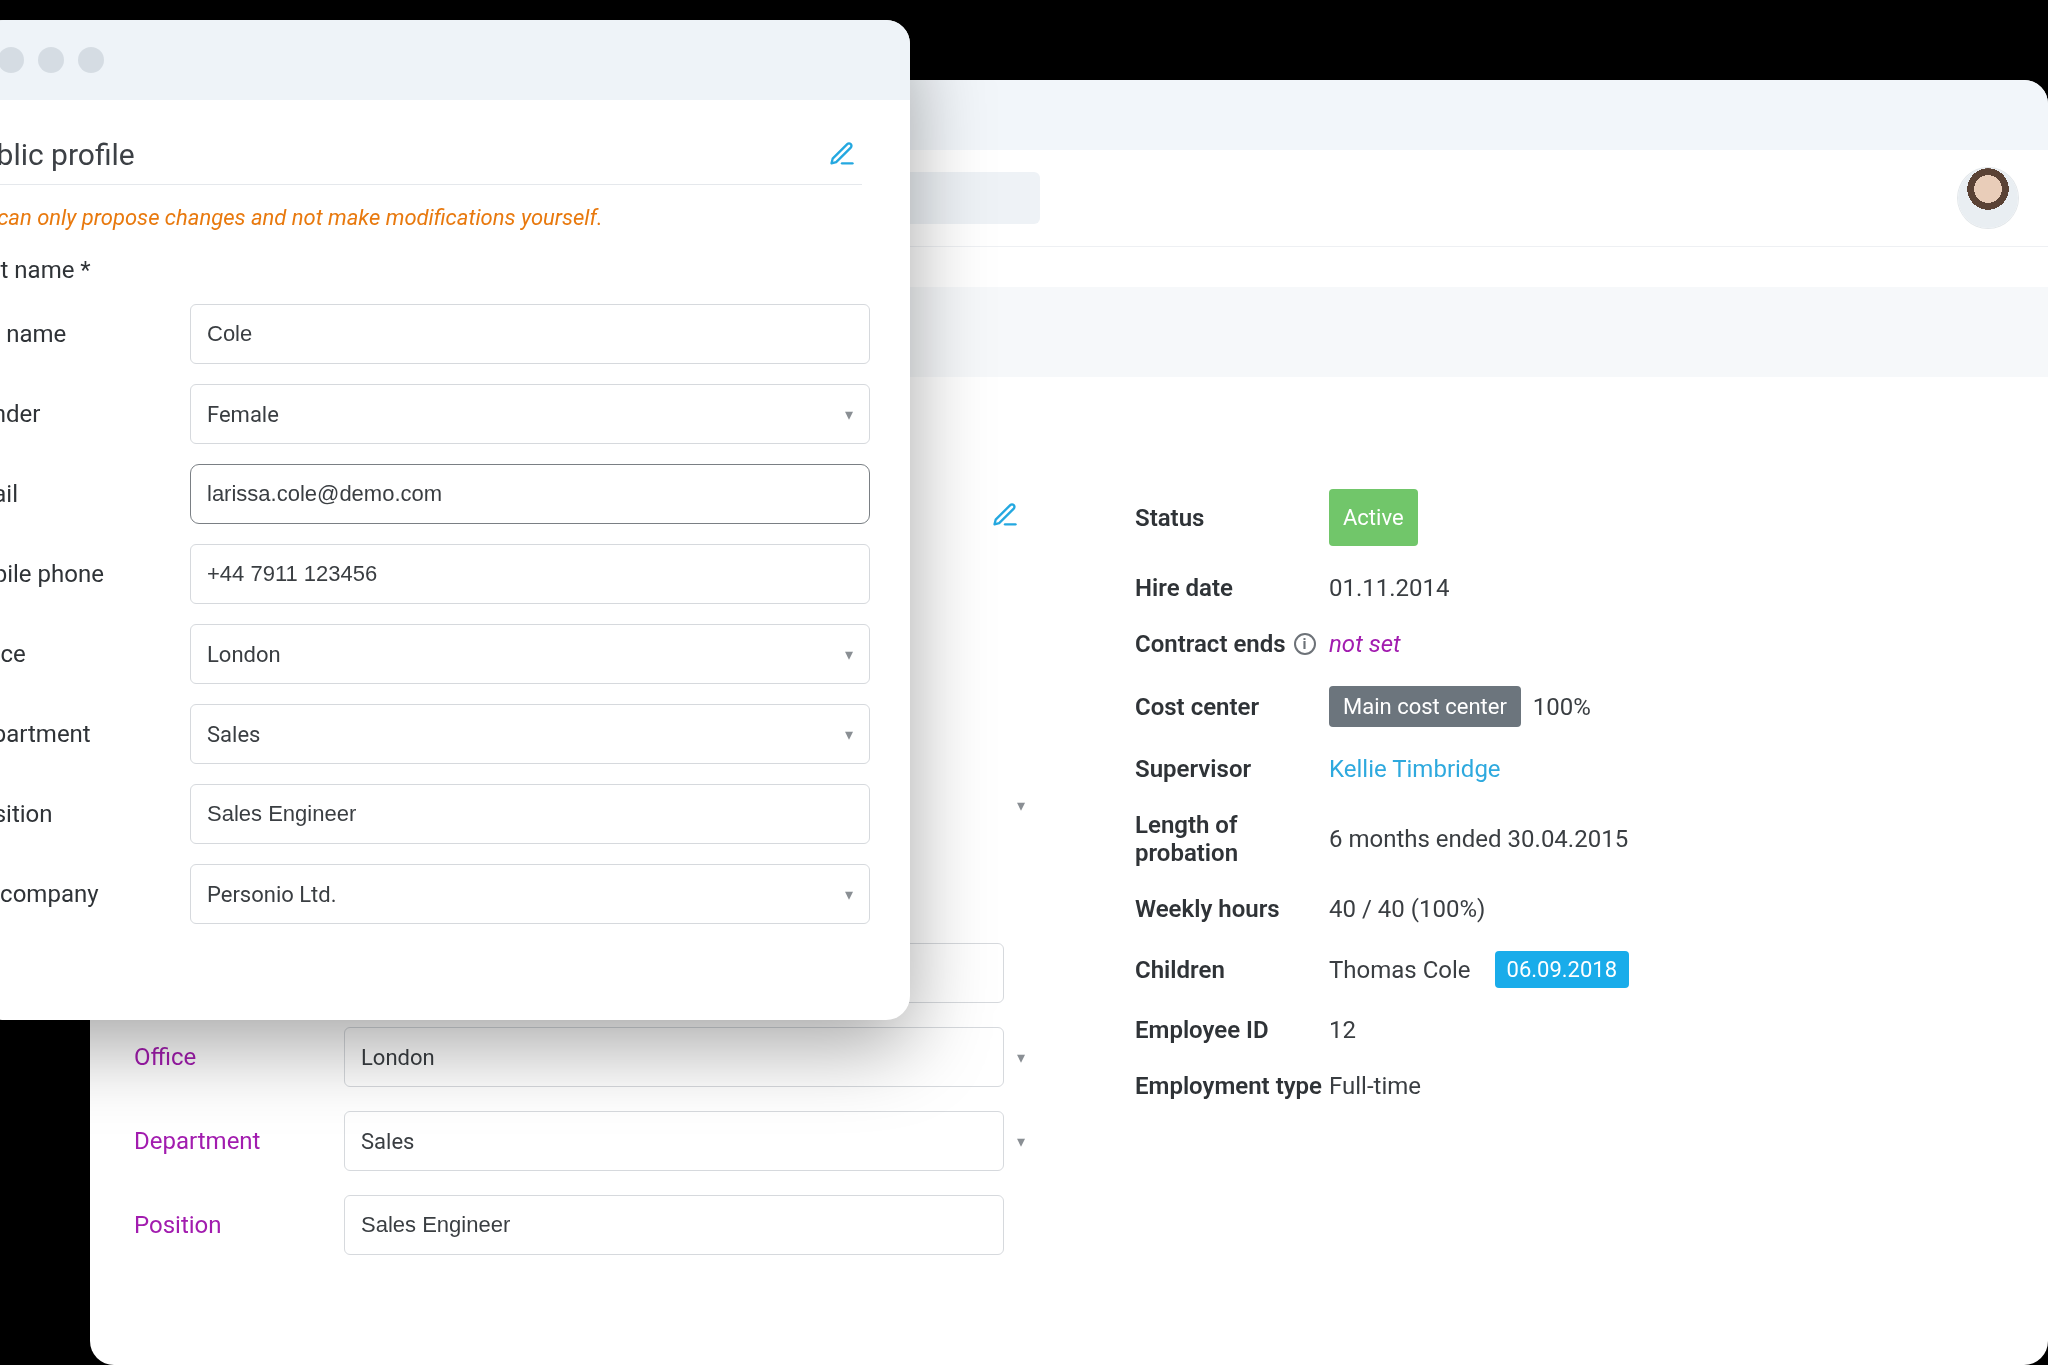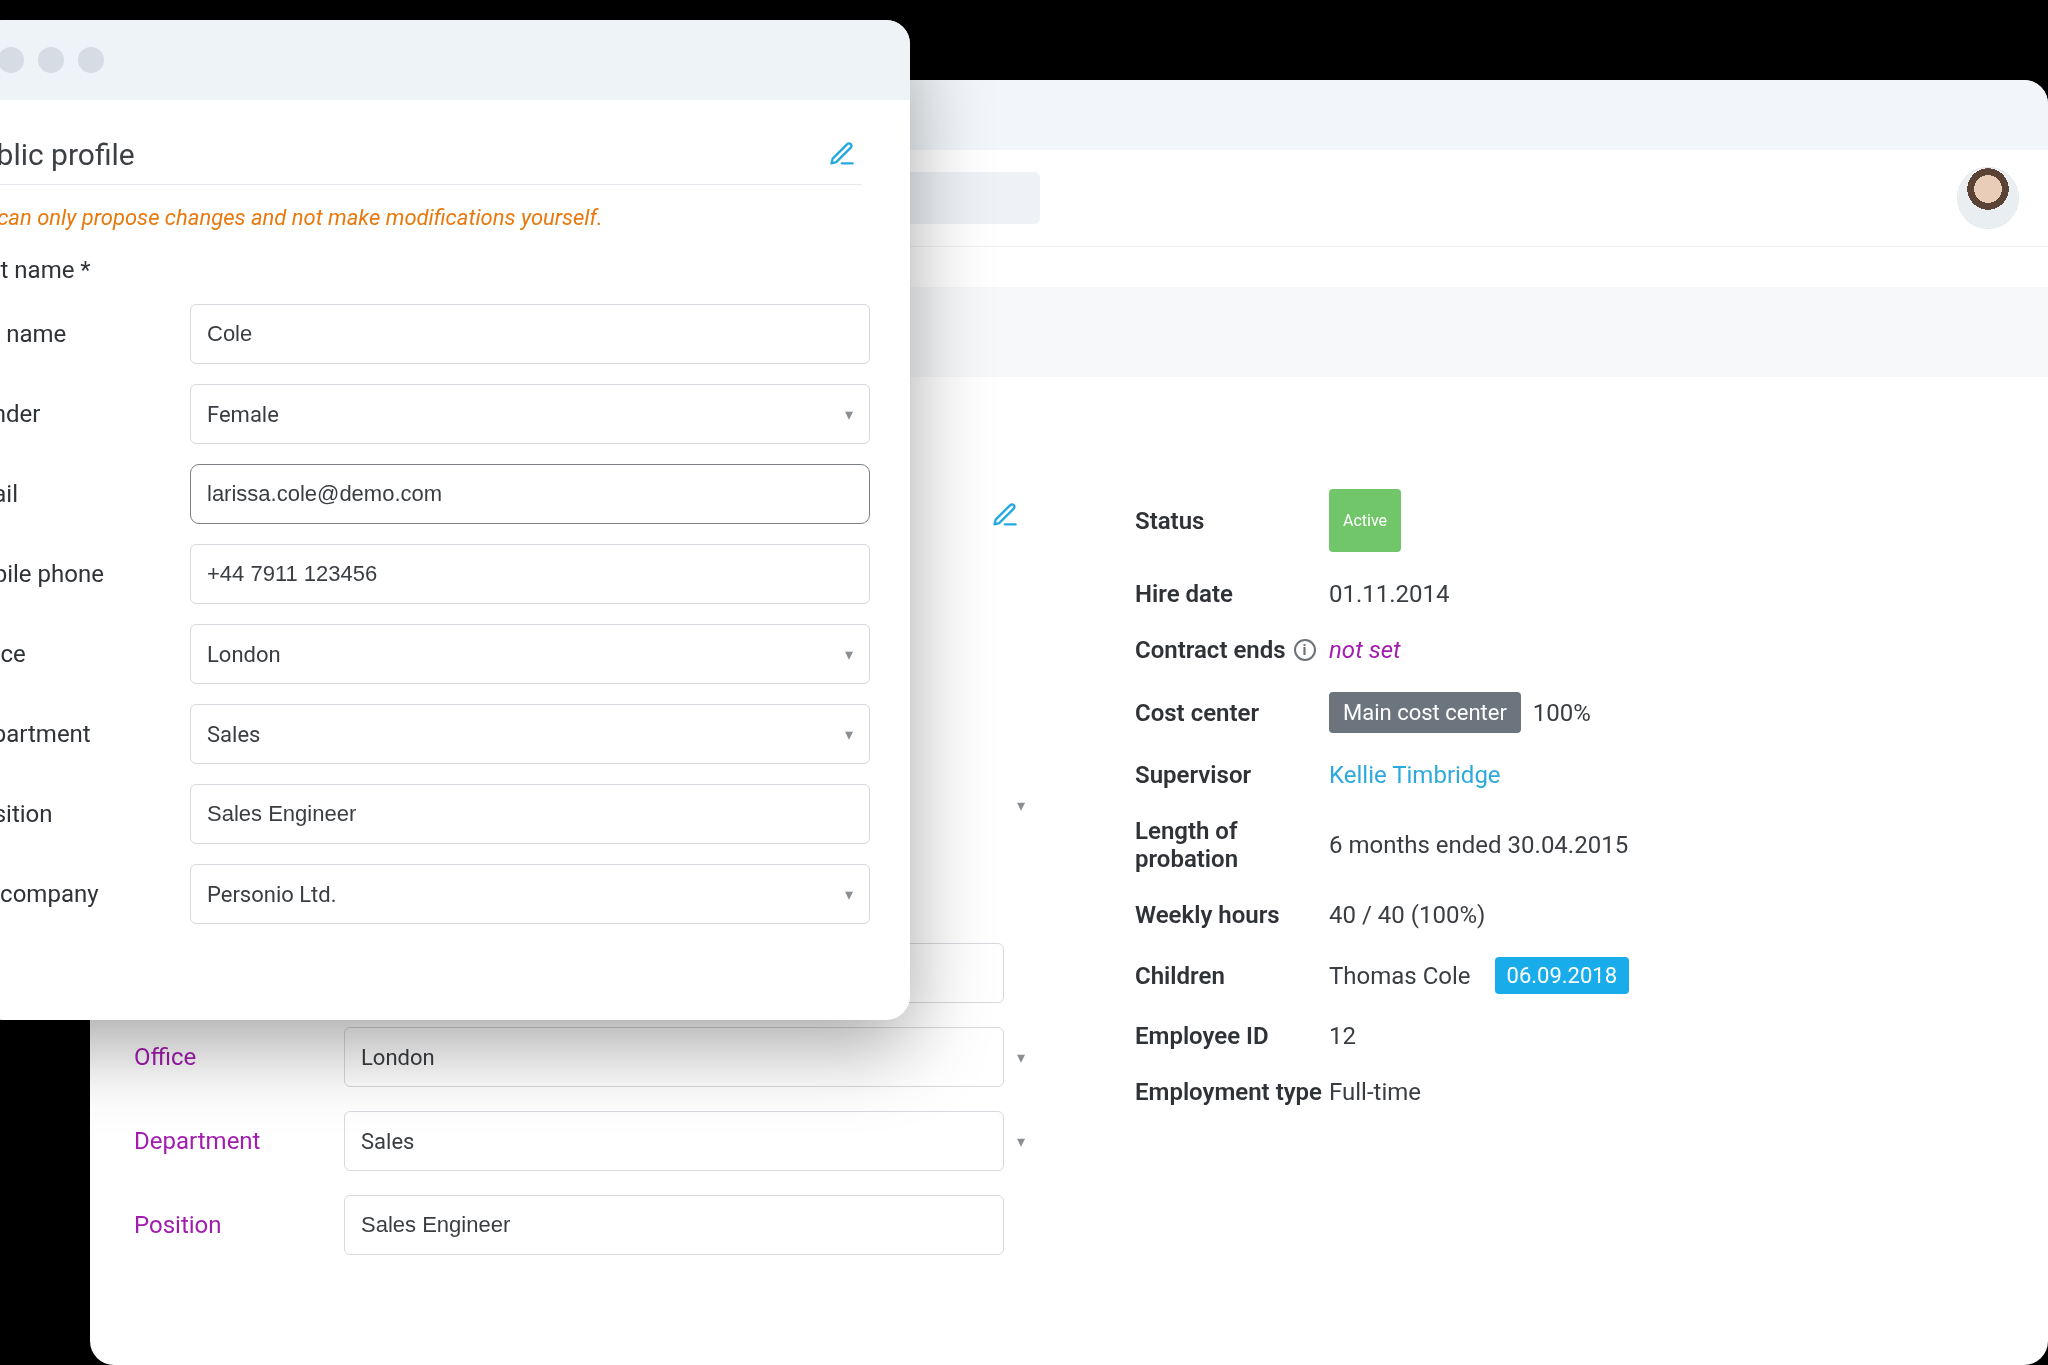--- a/index.html
+++ b/index.html
@@ -92,23 +92,23 @@
     grid-template-columns: 230px 1fr;
     align-items: center;
     padding: 14px 0;
     font-size: 24px;
   }
   .hr-label { color: #2f3337; font-weight: 600; display: flex; align-items: center; gap: 8px; margin-left: 36px; }
   .hr-value { color: #3a3e42; font-weight: 400; }
   .hr-value.italic { font-style: italic; color: #a21caf; }
   .hr-value.link { color: #2ea9de; }
   .badge-green {
-    display: inline-block; padding: 22px 14px;
+    display: inline-block; padding: 16px 14px;
     background: #71c66a; color: #fff;
-    font-size: 16px; border-radius: 4px;
+    font-size: 22px; border-radius: 4px;
   }
   .badge-gray {
     display: inline-block; padding: 8px 14px;
     background: #6c757d; color: #fff;
     font-size: 22px; border-radius: 4px; text-align: right;
   }
   .badge-blue {
     display: inline-block; padding: 6px 12px;
     background: #19acea; color: #fff;
     font-size: 22px; border-radius: 4px;

